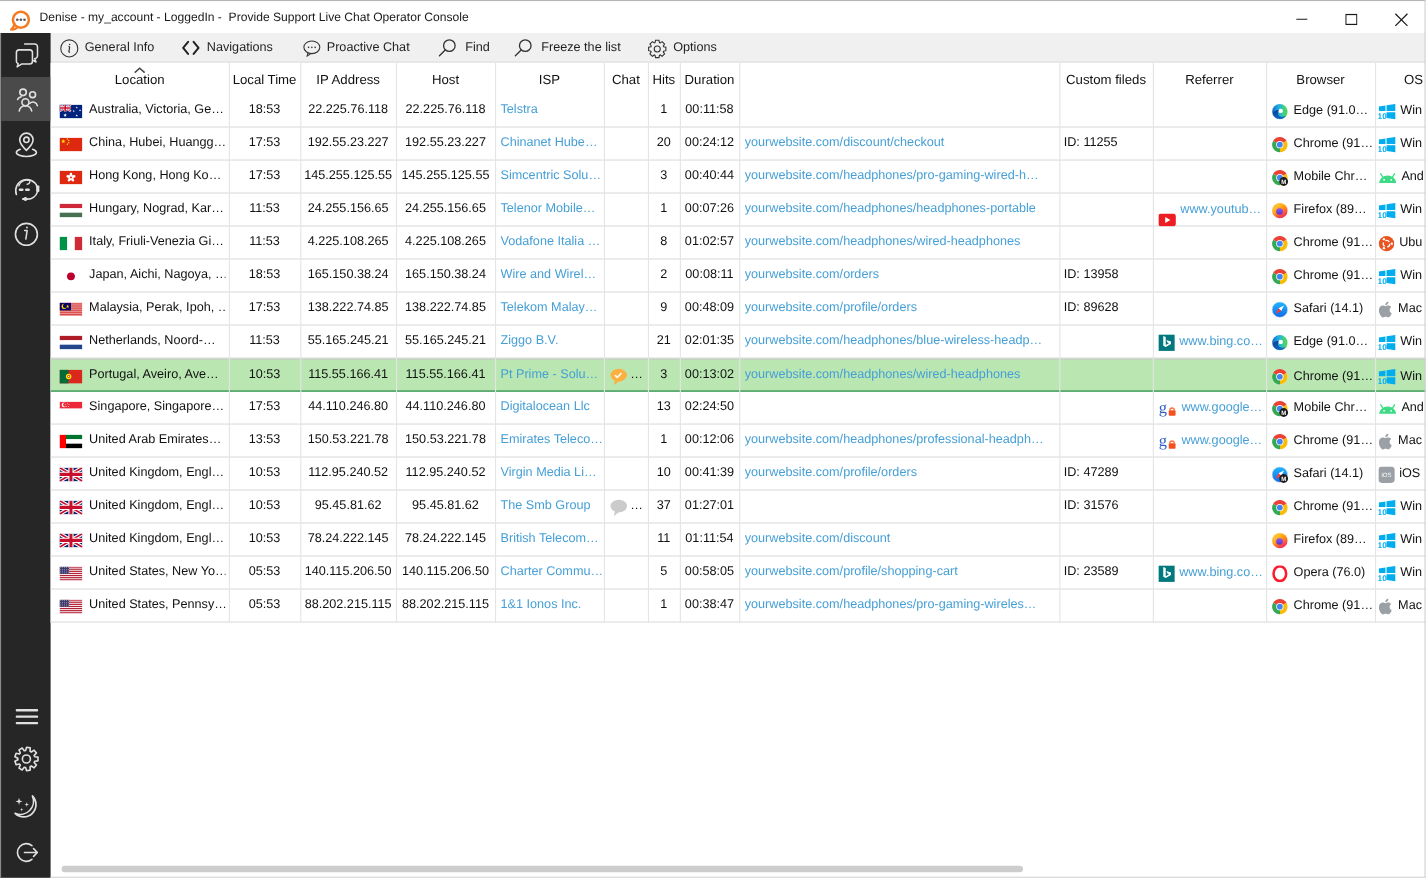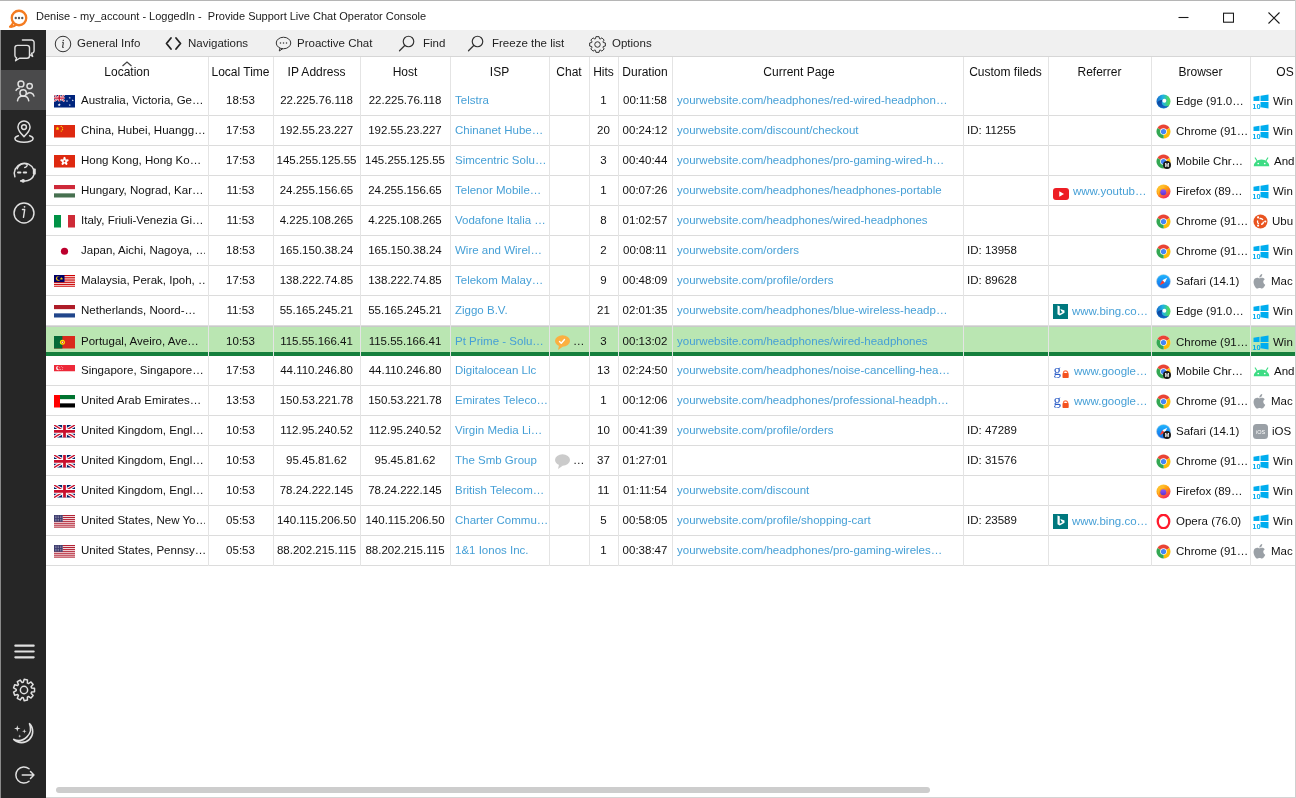--- a/index.html
+++ b/index.html
@@ -5,21 +5,21 @@
 #titlebar { position:absolute; left:0; top:0; width:1296px; height:30px; background:#fff; border-top:1px solid #b5b5b5; }
 #title { position:absolute; left:36px; top:0; line-height:30px; font-size:11px; color:#1a1a1a; }
 #toolbar { position:absolute; left:0; top:30px; width:1296px; height:27px; background:#f0f0f0; border-bottom:1px solid #d6d6d6; }
 .tbt { position:absolute; top:30px; height:27px; line-height:27px; font-size:11.5px; color:#1f1f1f; }
 #sidebar { position:absolute; left:0; top:30px; width:46px; height:768px; background:#262626; border-left:1px solid #8a8a8a; }
 #sbsel { position:absolute; left:0; top:39.5px; width:46px; height:40px; background:#4a4a4b; }
 #tbl { position:absolute; left:46px; top:57px; width:1250px; height:509px; background:#fff; font-size:11.5px; color:#111; }
 .hc { position:absolute; top:5px; height:21px; line-height:21px; text-align:center; font-size:12px; color:#111; white-space:nowrap; overflow:hidden; }
 .vl { position:absolute; top:0; width:1px; height:509px; background:#e4e4e4; }
 .row { position:absolute; left:0; width:1250px; height:30px; border-bottom:1px solid #dcdcdc; }
-.row.green { background:#bae6b2; border-top:1px solid #c9c9c9; border-bottom:4px solid #15803d; }
+.row.green { background:#bae6b2; border-top:1px solid #c9c9c9; border-bottom:1px solid #15803d; }
 .c { position:absolute; top:0; white-space:nowrap; overflow:hidden; }
 .t { line-height:29px; font-size:11.5px; }
 .ctr { text-align:center; }
 .lnk { color:#459fd6; }
 .fl { width:21px; height:12.5px; display:block; }
 .ic { flex:none; }
 #hscroll { position:absolute; left:56px; top:787px; width:874px; height:5.5px; border-radius:3px; background:#cdcdcd; }
 #rborder { position:absolute; left:1294.5px; top:0; width:1.5px; height:798px; background:#cfcfcf; }
 #bborder { position:absolute; left:46px; top:796.5px; width:1250px; height:1.5px; background:#d4d4d4; }
 </style></head><body>
@@ -141,21 +141,20 @@
   </div>
 <div id="tbl">
     <div class="hc" style="left:0px;width:162px">Location</div>
     <div class="hc" style="left:162px;width:65px">Local Time</div>
     <div class="hc" style="left:227px;width:87px">IP Address</div>
     <div class="hc" style="left:314px;width:90px">Host</div>
     <div class="hc" style="left:404px;width:99px">ISP</div>
     <div class="hc" style="left:503px;width:40px">Chat</div>
     <div class="hc" style="left:543px;width:29px">Hits</div>
     <div class="hc" style="left:572px;width:54px">Duration</div>
-    <div class="hc" style="left:626px;width:254px">Current Page</div>
     <div class="hc" style="left:917px;width:85px">Custom fileds</div>
     <div class="hc" style="left:1002px;width:103px">Referrer</div>
     <div class="hc" style="left:1105px;width:99px">Browser</div>
     <div class="hc" style="left:1204px;width:70px">OS</div>
     <svg style="position:absolute;left:75px;top:3.5px" width="12" height="6" viewBox="0 0 12 6" fill="none" stroke="#444" stroke-width="1.3">
       <path d="M1.5 5 L6 1 L10.5 5"></path>
     </svg>
     <div class="row" style="top:29px">
       <div class="c" style="left:8px;top:9px">
         <svg class="fl" viewBox="0 0 42 25" preserveAspectRatio="none">
@@ -174,21 +173,20 @@
           <polygon points="26.0,9.8 26.5,11.3 28.1,11.3 26.9,12.3 27.3,13.8 26.0,12.9 24.7,13.8 25.1,12.3 23.9,11.3 25.5,11.3" fill="#fff"></polygon>
         </svg>
       </div>
       <div class="c t" style="left:35px;width:124px">Australia, Victoria, Ge…</div>
       <div class="c t ctr" style="left:162px;width:65px">18:53</div>
       <div class="c t ctr" style="left:227px;width:87px">22.225.76.118</div>
       <div class="c t ctr" style="left:314px;width:90px">22.225.76.118</div>
       <div class="c t lnk" style="left:409px;width:94px">Telstra</div>
       <div class="c t ctr" style="left:543px;width:29px">1</div>
       <div class="c t ctr" style="left:572px;width:54px">00:11:58</div>
-      <div class="c t lnk" style="left:631px;width:284px">yourwebsite.com/headphones/red-wired-headphon…</div>
       <div class="c" style="left:1110px;top:0;height:30px;width:94px;display:flex;align-items:center">
         <svg class="ic" width="15" height="15" viewBox="0 0 30 30">
           <defs>
             <linearGradient id="eg2" x1="0" y1="0.3" x2="1" y2="0.3">
               <stop offset="0" stop-color="#1668c9"></stop>
               <stop offset="0.42" stop-color="#21aee4"></stop>
               <stop offset="0.62" stop-color="#2bc3b6"></stop>
               <stop offset="0.85" stop-color="#4fd564"></stop>
             </linearGradient>
             <linearGradient id="eg3" x1="0" y1="0" x2="0.6" y2="1">
@@ -305,21 +303,21 @@
         </svg>
       </div>
       <div class="c t" style="left:35px;width:124px">Hungary, Nograd, Kar…</div>
       <div class="c t ctr" style="left:162px;width:65px">11:53</div>
       <div class="c t ctr" style="left:227px;width:87px">24.255.156.65</div>
       <div class="c t ctr" style="left:314px;width:90px">24.255.156.65</div>
       <div class="c t lnk" style="left:409px;width:94px">Telenor Mobile…</div>
       <div class="c t ctr" style="left:543px;width:29px">1</div>
       <div class="c t ctr" style="left:572px;width:54px">00:07:26</div>
       <div class="c t lnk" style="left:631px;width:284px">yourwebsite.com/headphones/headphones-portable</div>
-      <div class="c" style="left:1007px;top:0;height:30px;width:98px;display:flex;align-items:center">
+      <div class="c" style="left:1007px;top:0;height:30px;width:98px;display:flex;align-items:flex-end">
         <svg class="ic" width="16" height="12" viewBox="0 0 32 24" style="margin-top:5px">
           <rect width="32" height="24" rx="6" fill="#ED1D24"></rect>
           <polygon points="12.5,6.5 22,12 12.5,17.5" fill="#fff"></polygon>
         </svg>
         <span class="t lnk" style="margin-left:4px;line-height:30px">www.youtub…</span>
       </div>
       <div class="c" style="left:1110px;top:0;height:30px;width:94px;display:flex;align-items:center">
         <svg class="ic" width="15" height="15" viewBox="0 0 30 30">
           <defs>
             <linearGradient id="fx2" x1="0.2" y1="0" x2="0.8" y2="1">
@@ -588,21 +586,20 @@
           <circle cx="11.5" cy="5.4" r="0.9" fill="#fff"></circle>
         </svg>
       </div>
       <div class="c t" style="left:35px;width:124px">Singapore, Singapore…</div>
       <div class="c t ctr" style="left:162px;width:65px">17:53</div>
       <div class="c t ctr" style="left:227px;width:87px">44.110.246.80</div>
       <div class="c t ctr" style="left:314px;width:90px">44.110.246.80</div>
       <div class="c t lnk" style="left:409px;width:94px">Digitalocean Llc</div>
       <div class="c t ctr" style="left:543px;width:29px">13</div>
       <div class="c t ctr" style="left:572px;width:54px">02:24:50</div>
-      <div class="c t lnk" style="left:631px;width:284px">yourwebsite.com/headphones/noise-cancelling-hea…</div>
       <div class="c" style="left:1007px;top:0;height:30px;width:98px;display:flex;align-items:center">
         <svg class="ic" width="17" height="17" viewBox="0 0 34 34" style="margin-top:1px">
           <text x="1" y="24" font-size="30" fill="#2a5bc6" font-family="Liberation Serif">g</text>
           <path d="M21 20 a4.2 4.2 0 0 1 8.4 0" fill="none" stroke="#ff7043" stroke-width="2.6"></path>
           <rect x="19" y="20" width="12.4" height="10" rx="1.5" fill="#f4511e"></rect>
         </svg>
         <span class="t lnk" style="margin-left:4px;line-height:30px">www.google…</span>
       </div>
       <div class="c" style="left:1110px;top:0;height:30px;width:94px;display:flex;align-items:center">
         <svg class="ic" width="15" height="15" viewBox="0 0 30 30">

